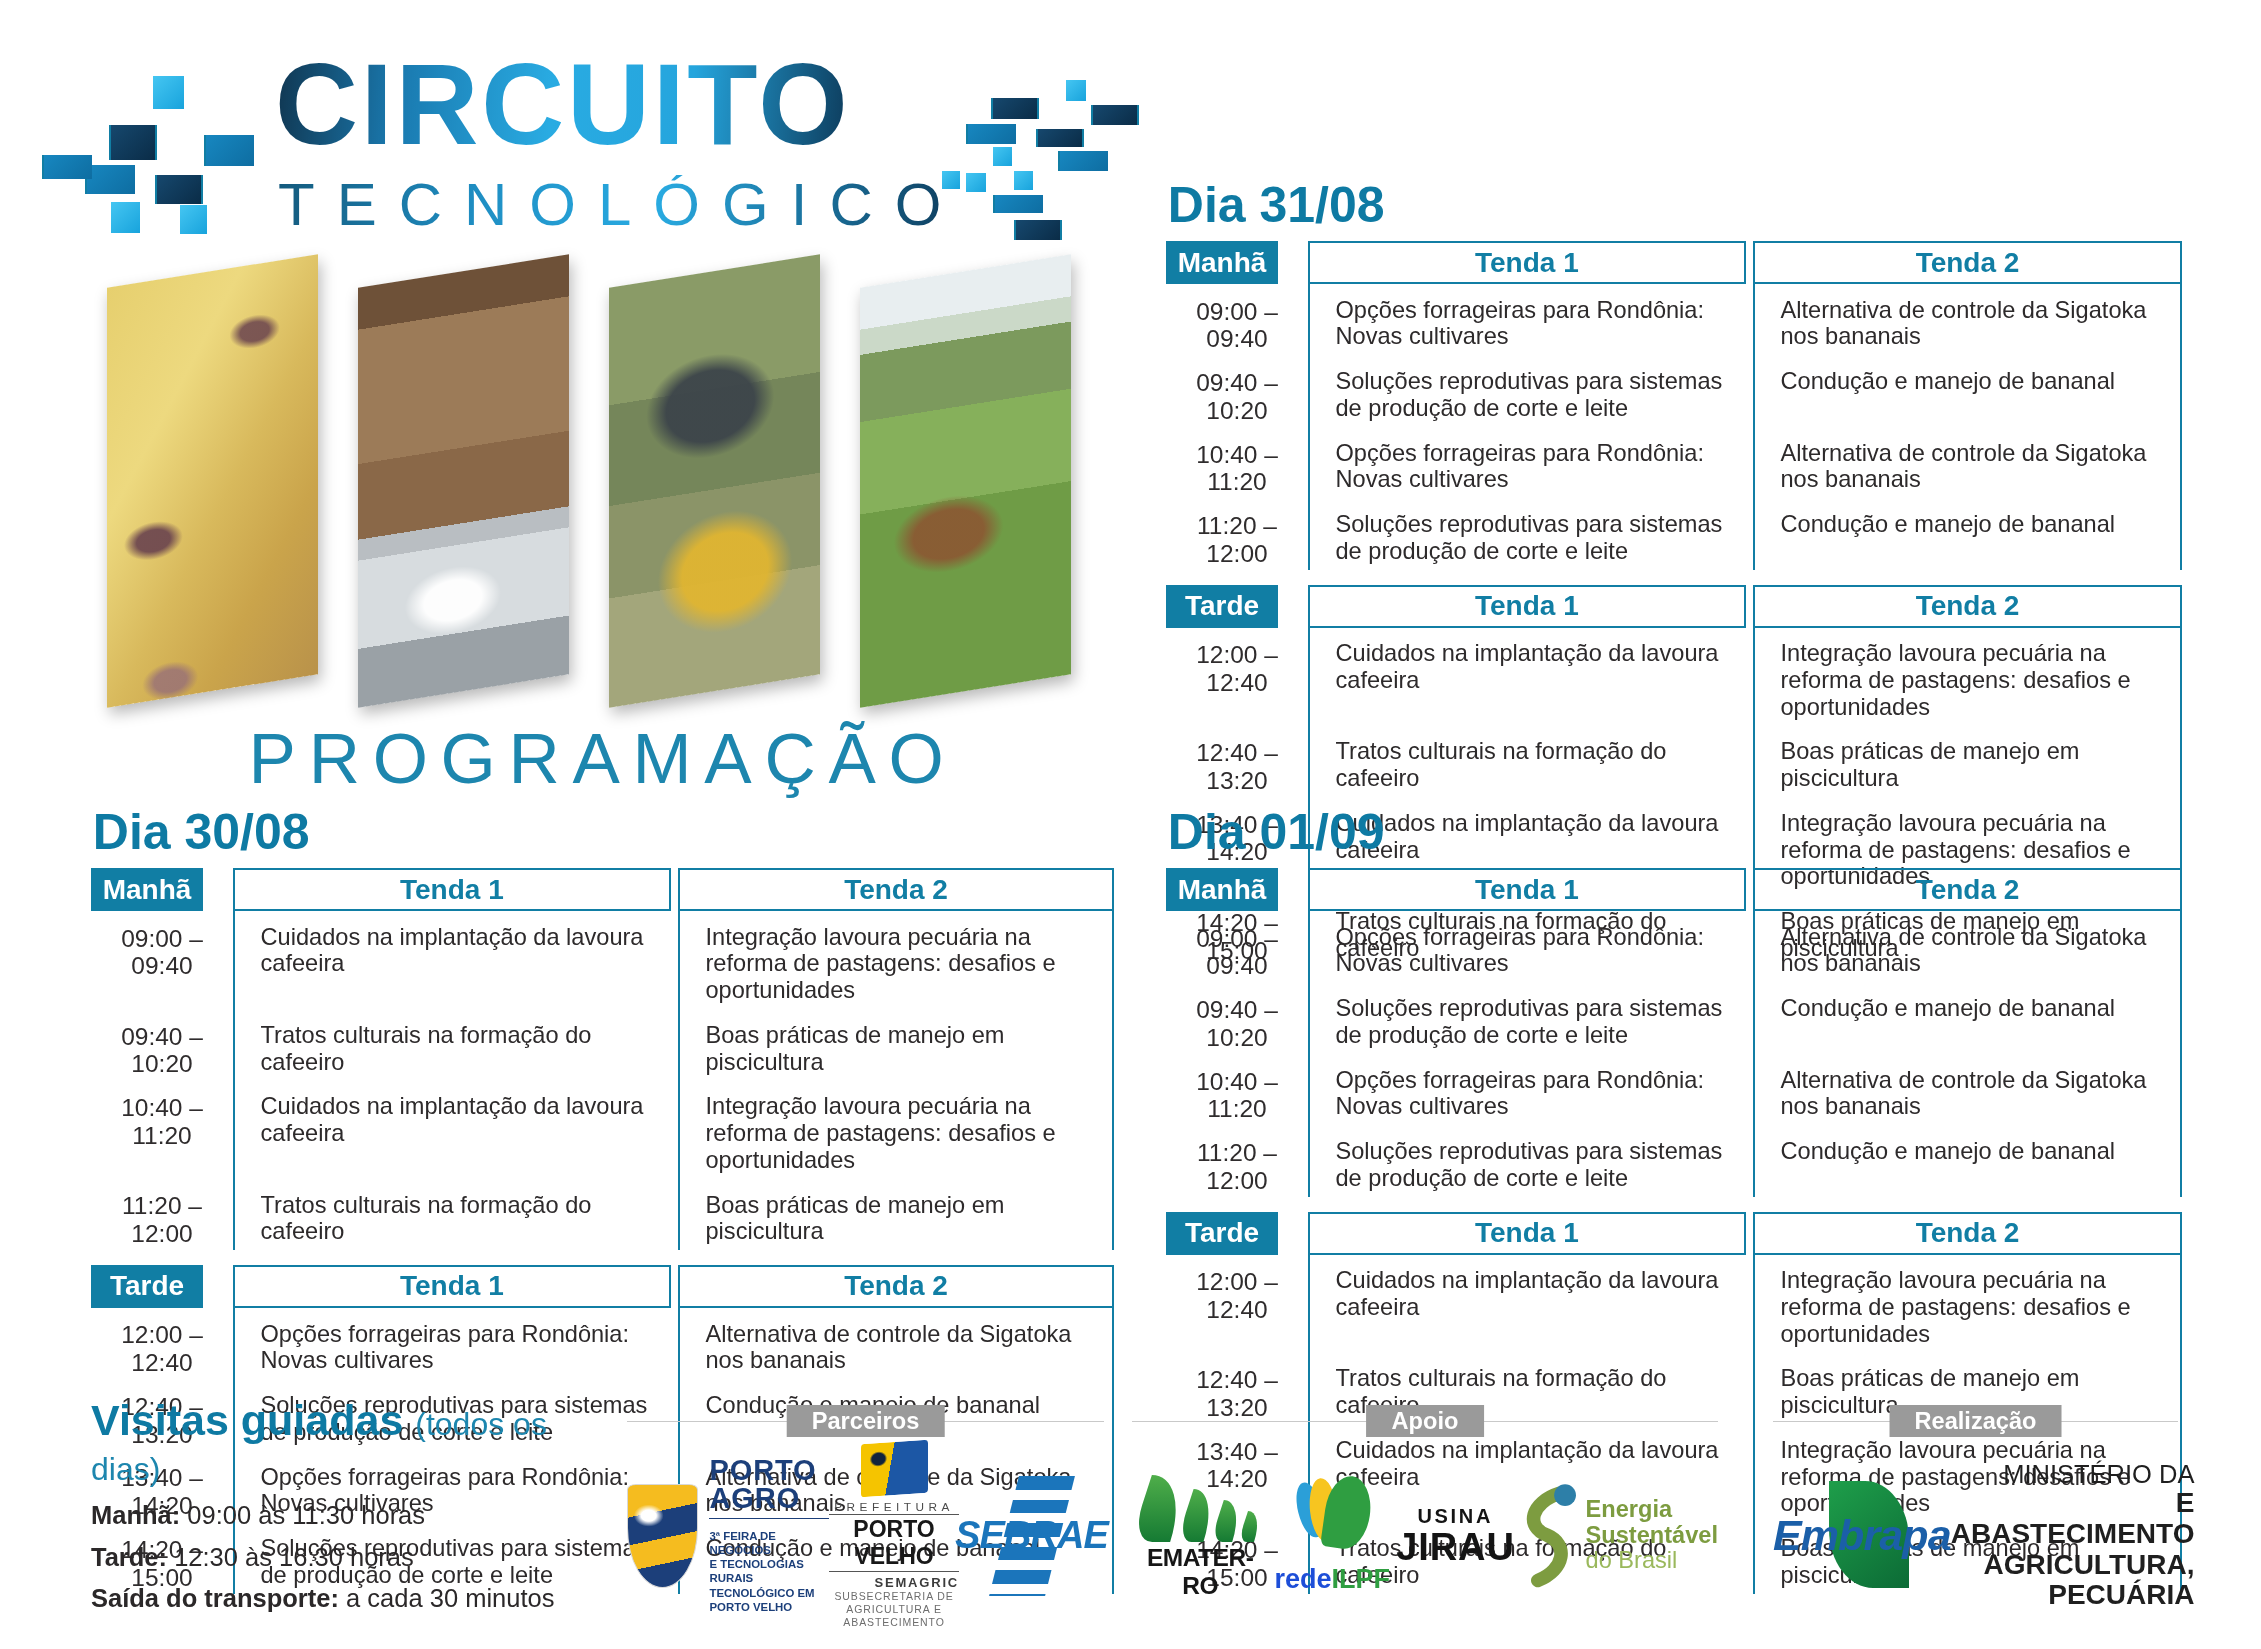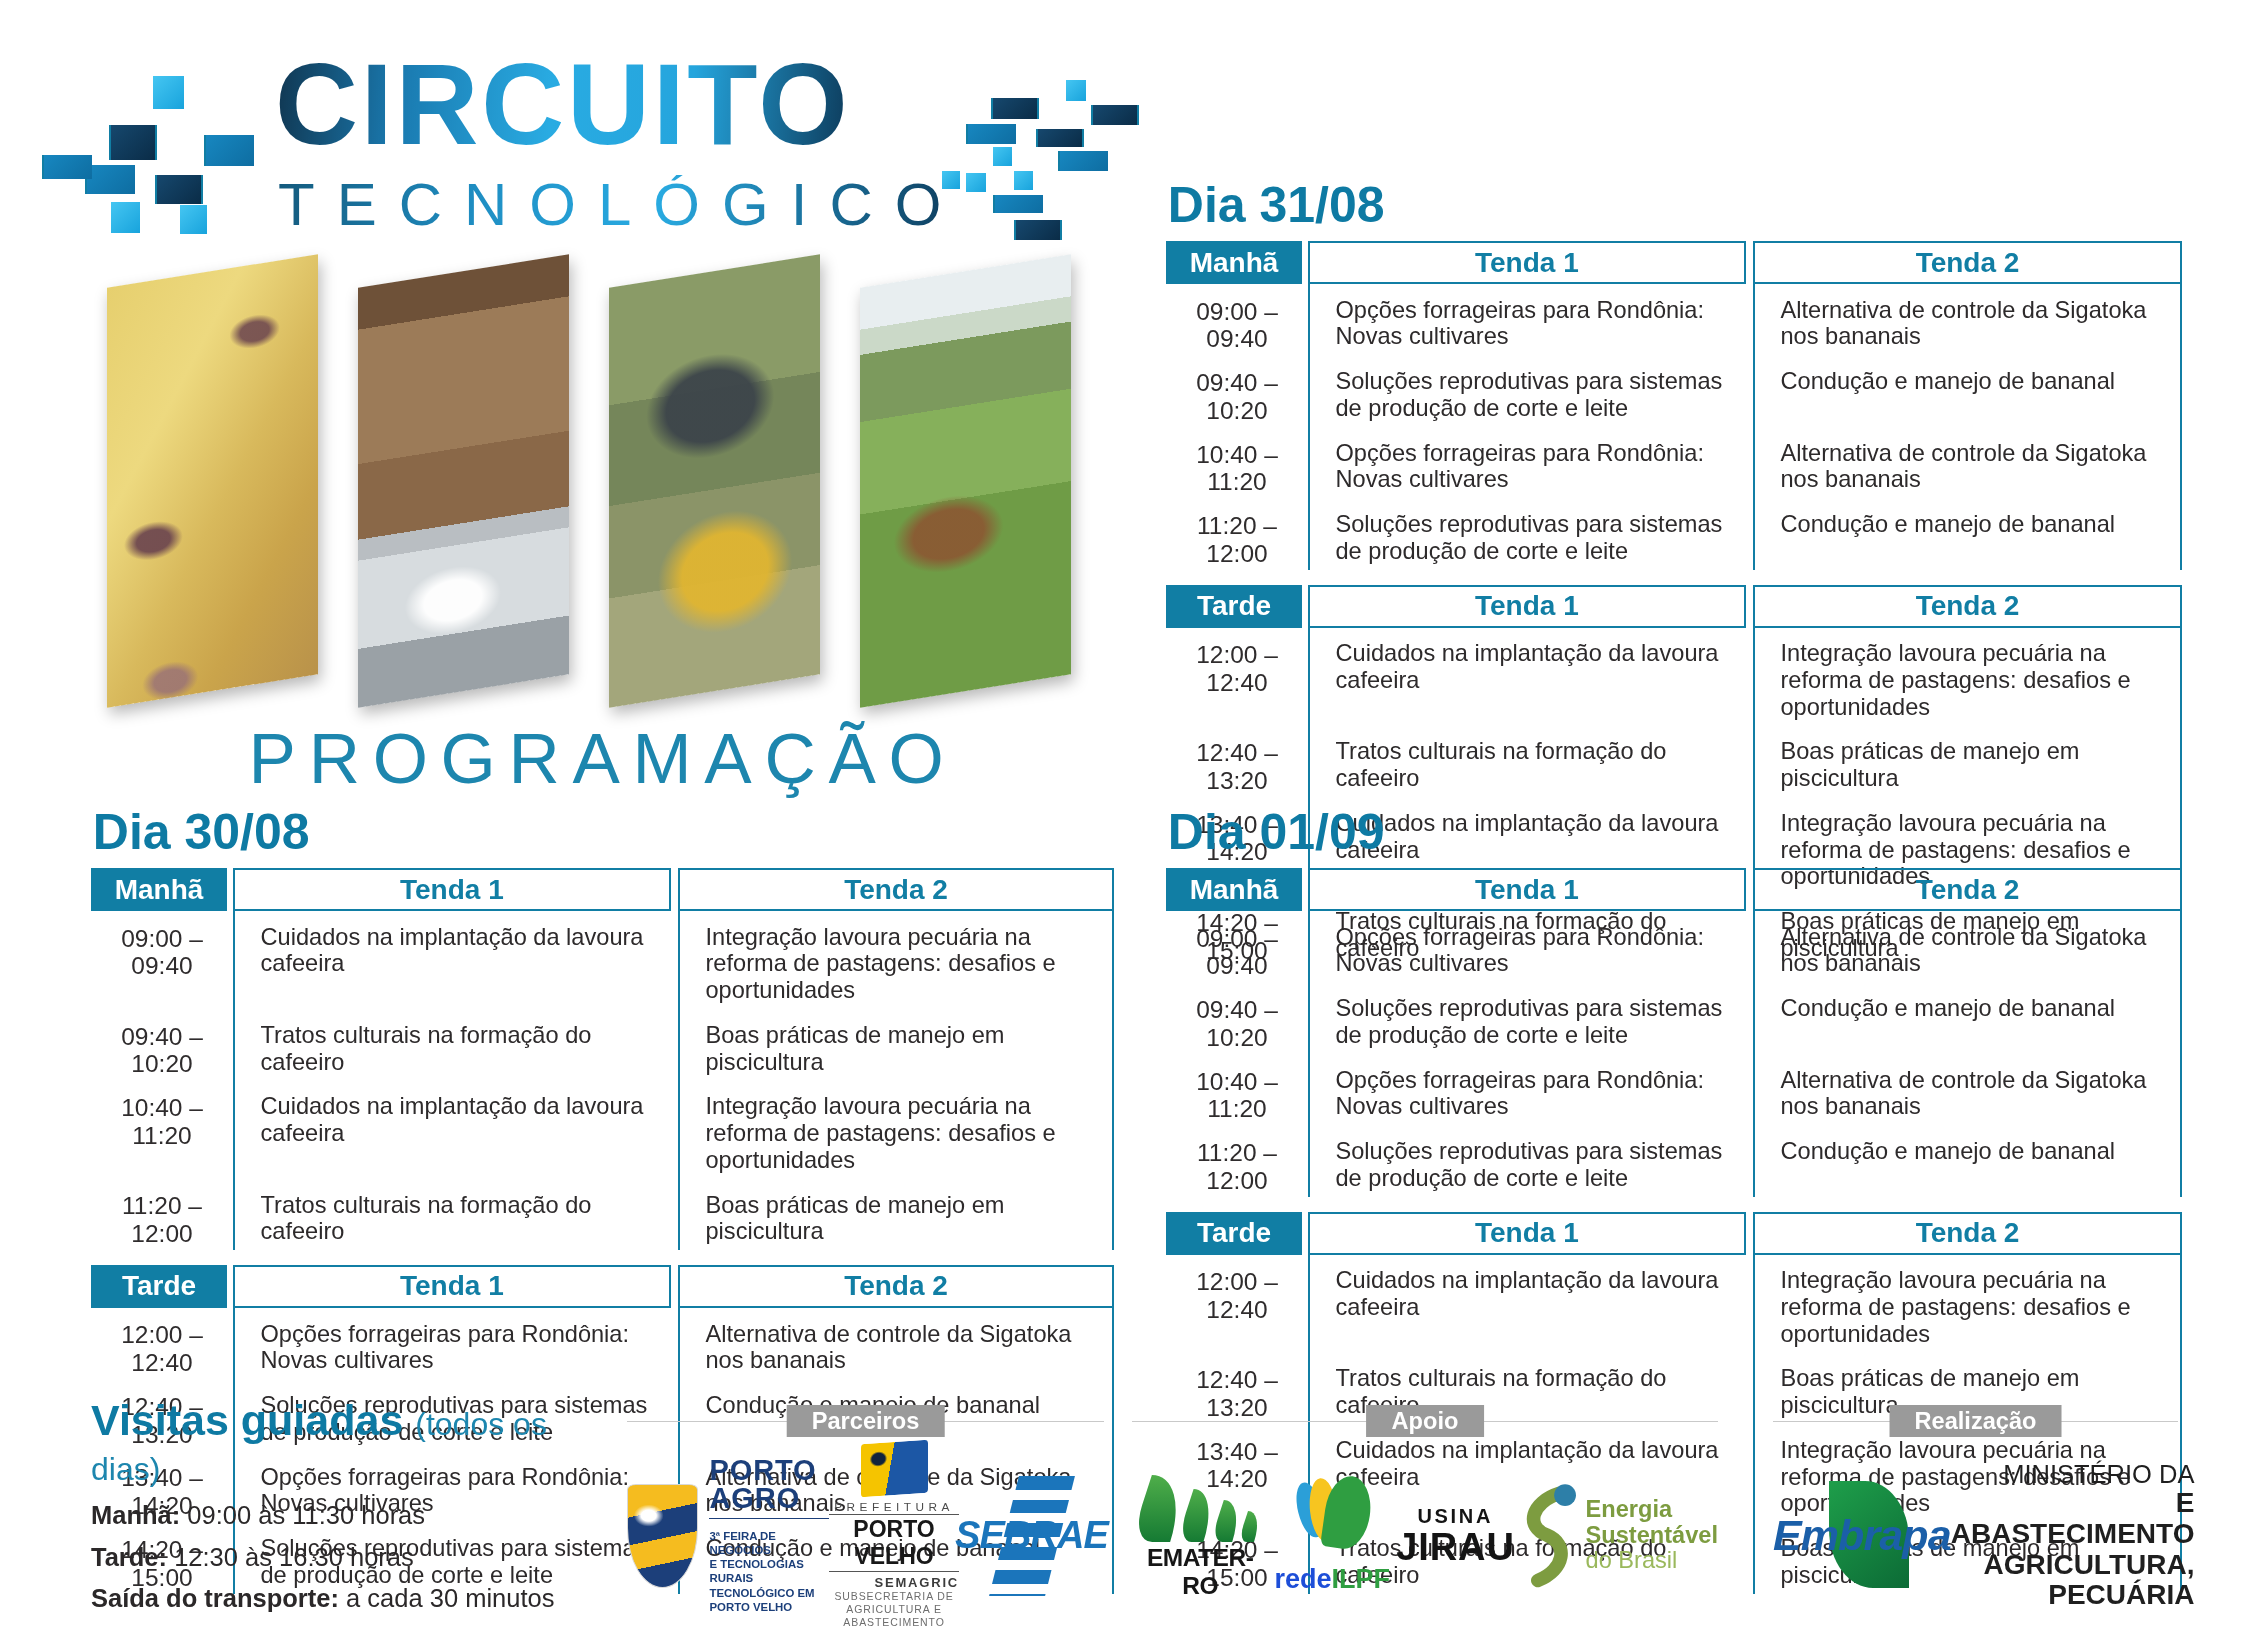--- a/index.html
+++ b/index.html
@@ -40,21 +40,21 @@
     linear-gradient(180deg,#e8eef0 0 10%,#cbd9c8 10% 16%,#7c9a5d 16% 32%,#86b05b 32% 54%,#6f9c46 54% 100%);}
 
   
   .prog-title{position:absolute;left:91px;top:718px;width:1023px;text-align:center;
     font-size:71px;letter-spacing:12.7px;color:#1d86ae;font-weight:400;}
   .day{position:absolute;}
   .day-title{font-size:50px;font-weight:700;color:#0e7aa3;margin:0 0 11px 1.8px;line-height:1;}
 
   
   .thead{display:grid;grid-template-columns:142px 445px 1fr;height:43px;margin-top:5.5px;}
-  .hlabel{width:136px;background:#117ea4;color:#fff;font-size:28px;font-weight:700;
+  .hlabel{width:112px;background:#117ea4;color:#fff;font-size:28px;font-weight:700;
           display:flex;align-items:center;justify-content:center;}
   .hcell{border:2.7px solid #117ea4;color:#117ea4;font-size:28px;font-weight:700;
          display:flex;align-items:center;justify-content:center;}
   .hcell.g{margin-right:7.3px;}
   .trow{display:grid;grid-template-columns:142px 445px 1fr;min-height:54px;}
   .c{font-size:23.6px;line-height:1.13;}
   .c1{padding-top:13.6px;text-align:center;font-size:24.5px;color:#2f2c2d;}
   .c2{border-left:2.7px solid #117ea4;padding:12.7px 22px 5.5px 25.5px;}
   .c3{border-left:2.7px solid #117ea4;border-right:2.7px solid #117ea4;padding:12.7px 18px 5.5px 25.5px;}
   .tbody{padding-bottom:9px;}

